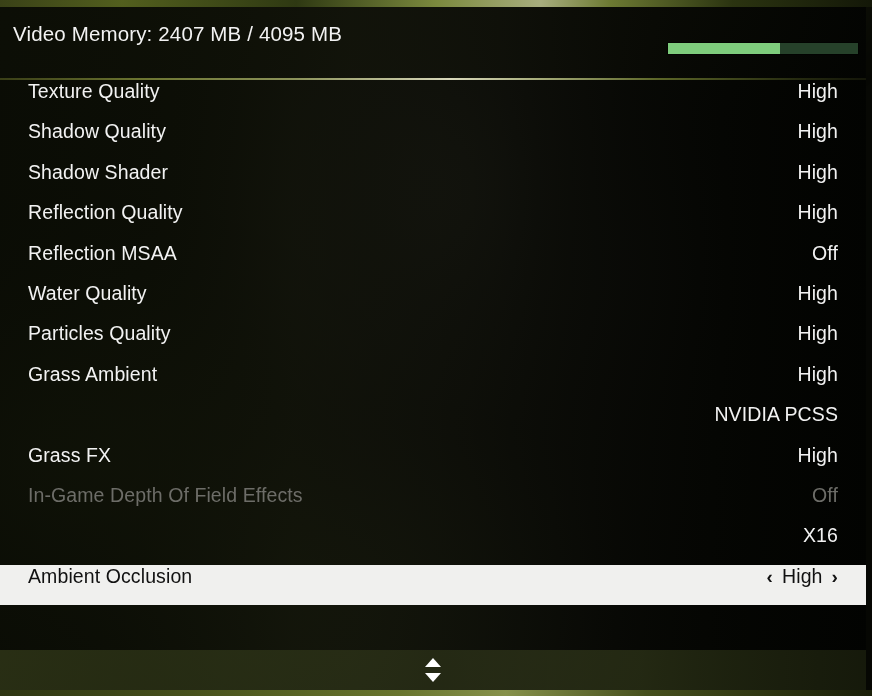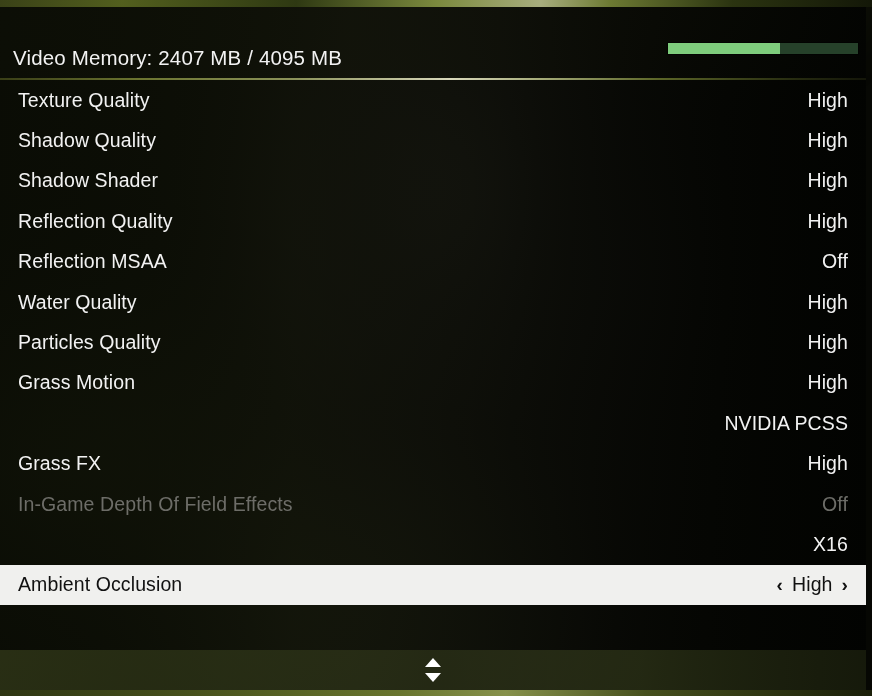--- a/index.html
+++ b/index.html
@@ -75,21 +75,21 @@
   .header {
     position: relative;
     height: 71px;
     background: linear-gradient(90deg, rgba(12,14,6,0.93) 0%, rgba(14,16,7,0.90) 40%, rgba(6,7,3,0.94) 78%, rgba(3,4,2,0.96) 100%);
     display: flex;
     align-items: center;
   }
   .header-title {
     position: absolute;
     left: 13px;
-    top: 39px;
+    top: 15px;
     font-size: 20.5px;
     color: #f2f2f2;
     letter-spacing: 0.15px;
     white-space: nowrap;
   }
   .divider {
     position: absolute;
     left: 0;
     top: 71px;
     width: 866px;
@@ -118,22 +118,22 @@
     left: 0;
     top: 73px;
     width: 866px;
     height: 570px;
     background: linear-gradient(90deg, rgba(10,12,5,0.90) 0%, rgba(12,14,6,0.86) 34%, rgba(5,6,3,0.92) 72%, rgba(2,3,1,0.95) 100%);
   }
   .row {
     position: relative;
     height: 40.4px;
     display: flex;
-    align-items: center;
-    padding: 0 18px;
+    align-items: flex-start;
+    padding: 0 28px;
     box-sizing: border-box;
   }
   .row .label {
     font-size: 19.5px;
     color: #f2f2f2;
     white-space: nowrap;
     letter-spacing: 0.1px;
   }
   .row .value {
     margin-left: auto;
@@ -259,21 +259,21 @@
         </div>
         <div class="row">
           <span class="label">Water Quality</span>
           <span class="value">High</span>
         </div>
         <div class="row">
           <span class="label">Particles Quality</span>
           <span class="value">High</span>
         </div>
         <div class="row">
-          <span class="label">Grass Motion</span>
+          <span class="label">Grass Ambient</span>
           <span class="value">High</span>
         </div>
         <div class="row">
           <span class="value">NVIDIA PCSS</span>
         </div>
         <div class="row">
           <span class="label">Grass FX</span>
           <span class="value">High</span>
         </div>
         <div class="row disabled">

